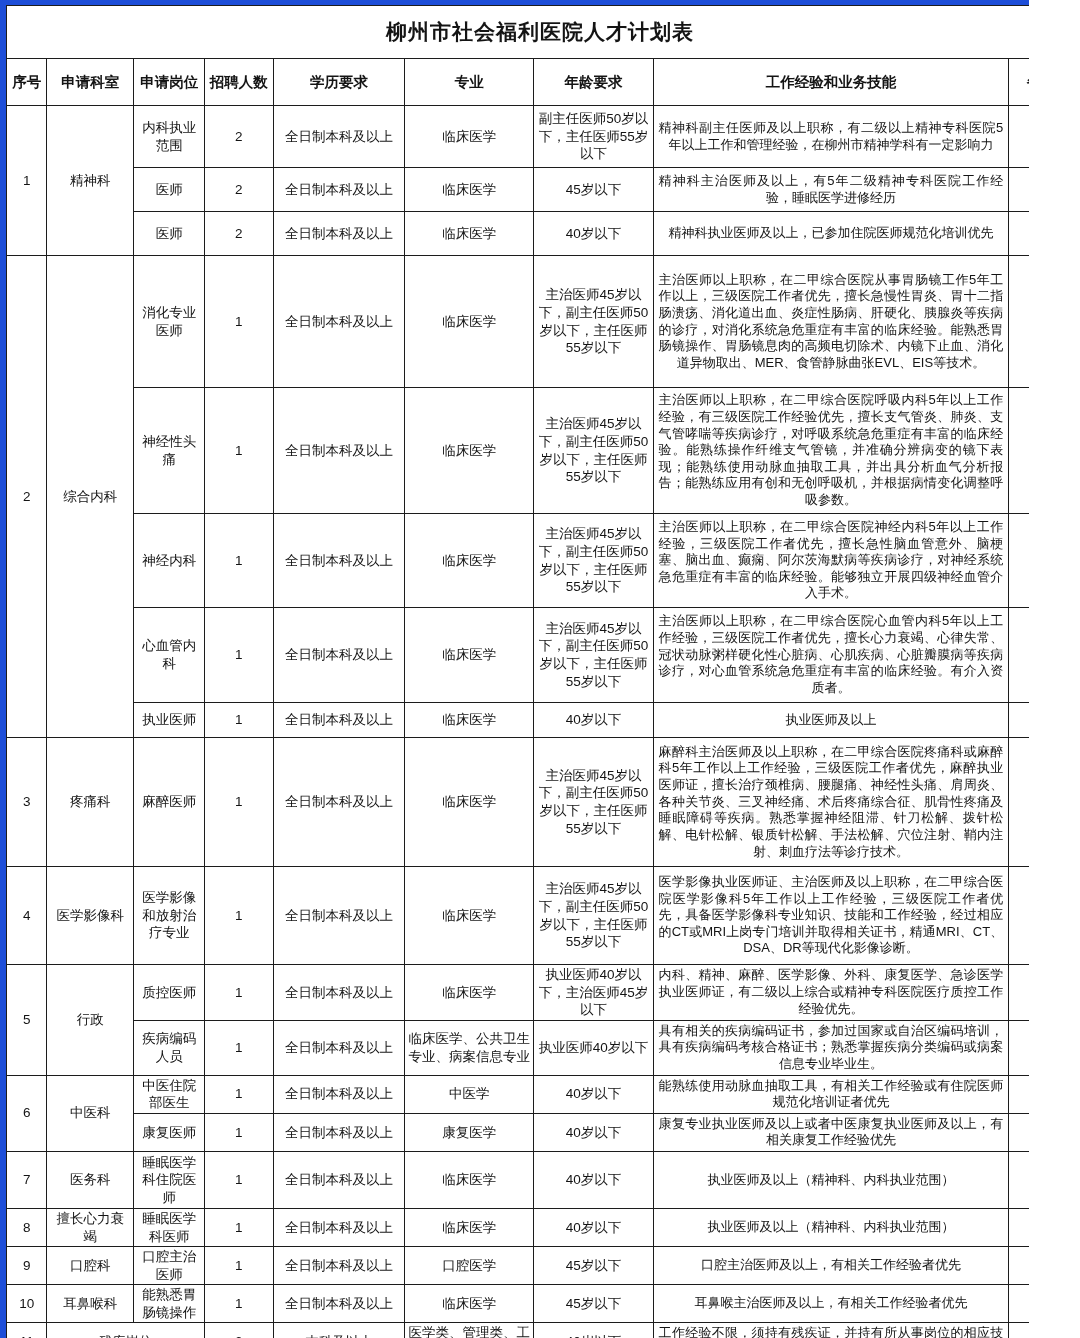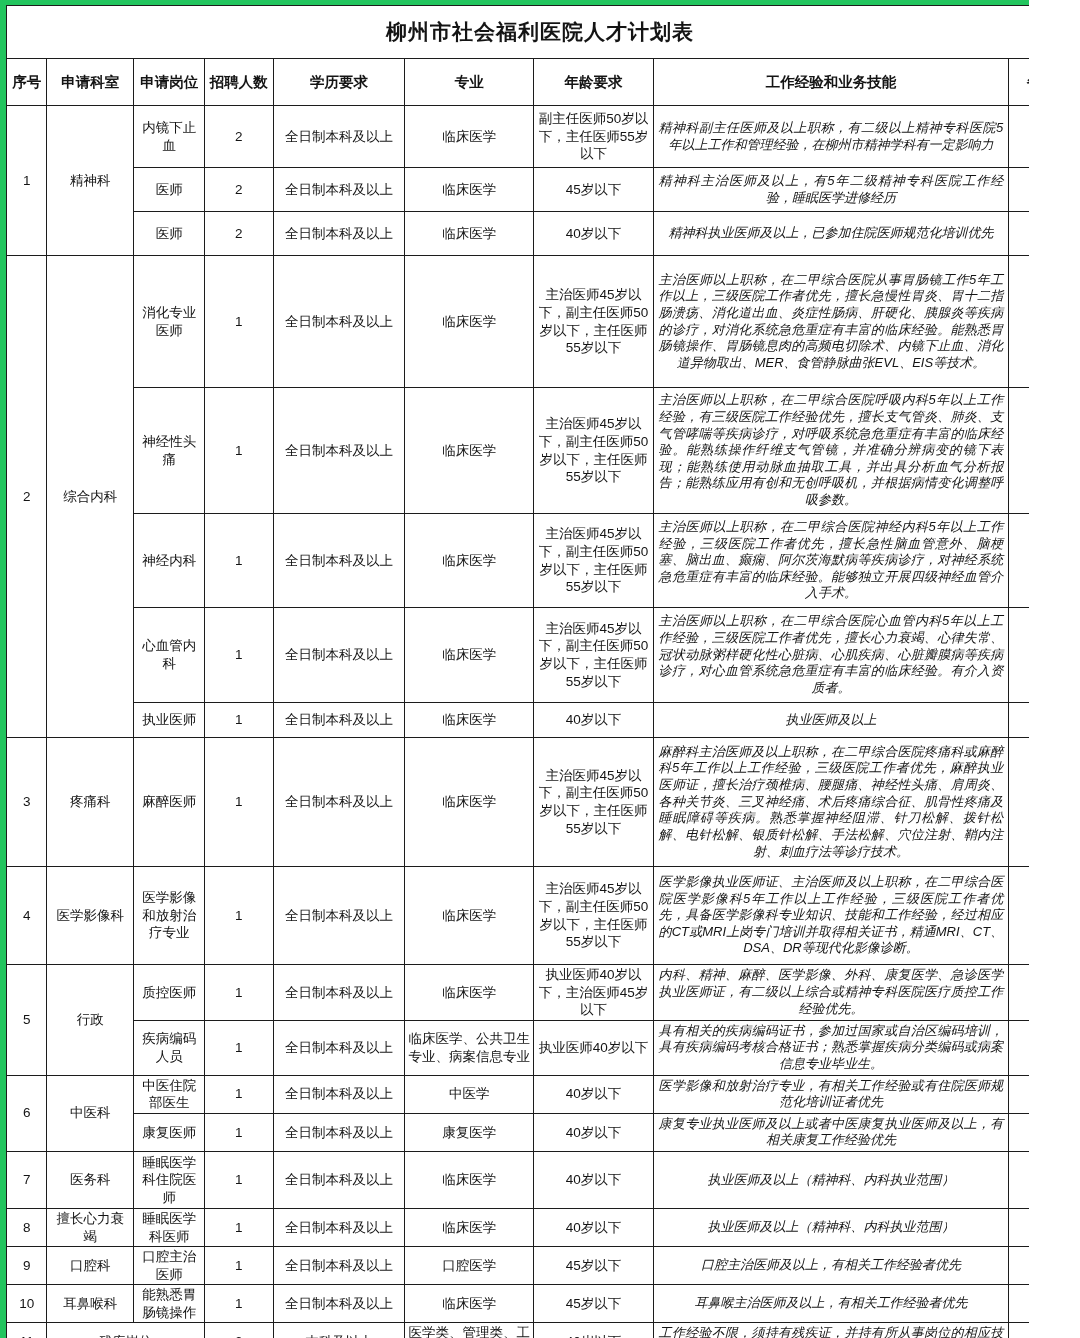--- a/index.html
+++ b/index.html
@@ -1,32 +1,32 @@
 <!DOCTYPE html>
 <html><head>
 <meta charset="utf-8">
 <style>
   html,body{margin:0;padding:0;background:#ffffff;}
   body{font-family:"Liberation Sans","DejaVu Sans",sans-serif;color:#141414;}
   .sheet{
     width:1029px;height:1338px;box-sizing:border-box;
-    padding:5px 6px;background:#22c55e;overflow:hidden;
+    padding:5px 6px;background:#1d4ed8;overflow:hidden;
   }
   table{border-collapse:collapse;table-layout:fixed;width:1068px;background:#fff;}
   th,td{
     border:1px solid #1c1c1c;
     text-align:center;vertical-align:middle;
     font-size:13.5px;line-height:1.3;
     padding:1px 3px;overflow:hidden;word-break:break-all;
   }
   .title-cell{font-size:21px;font-weight:bold;height:50px;letter-spacing:1px;}
   thead th.colhead{font-size:14.5px;font-weight:bold;height:44px;margin-top:29px;}
   td.exp{
     font-size:13px;line-height:1.28;padding:2px 5px;
-    text-align:justify;text-align-last:center;font-style:italic;
+    text-align:justify;text-align-last:center;
   }
 </style>
 </head>
 <body>
 
 <div class="sheet">
   <table>
     <colgroup>
       <col style="width:40px">
         <col style="width:86px">
@@ -51,21 +51,21 @@
         <th class="colhead">专业</th>
         <th class="colhead">年龄要求</th>
         <th class="colhead">工作经验和业务技能</th>
         <th class="colhead">备注</th>
       </tr>
     </thead>
     <tbody>
         <tr style="height: 62px;">
           <td rowspan="3">1</td>
           <td rowspan="3">精神科</td>
-          <td>内镜下止血</td>
+          <td>内科执业范围</td>
           <td>2</td>
           <td>全日制本科及以上</td>
           <td>临床医学</td>
           <td>副主任医师50岁以下，主任医师55岁以下</td>
           <td class="exp">精神科副主任医师及以上职称，有二级以上精神专科医院5年以上工作和管理经验，在柳州市精神学科有一定影响力</td>
           <td></td>
         </tr>
         <tr style="height: 44px;">
           <td>医师</td>
           <td>2</td>
@@ -174,21 +174,21 @@
           <td></td>
         </tr>
         <tr style="height: 34px;">
           <td rowspan="2">6</td>
           <td rowspan="2">中医科</td>
           <td>中医住院部医生</td>
           <td>1</td>
           <td>全日制本科及以上</td>
           <td>中医学</td>
           <td>40岁以下</td>
-          <td class="exp">医学影像和放射治疗专业，有相关工作经验或有住院医师规范化培训证者优先</td>
+          <td class="exp">能熟练使用动脉血抽取工具，有相关工作经验或有住院医师规范化培训证者优先</td>
           <td></td>
         </tr>
         <tr style="height: 32px;">
           <td>康复医师</td>
           <td>1</td>
           <td>全日制本科及以上</td>
           <td>康复医学</td>
           <td>40岁以下</td>
           <td class="exp">康复专业执业医师及以上或者中医康复执业医师及以上，有相关康复工作经验优先</td>
           <td></td>

